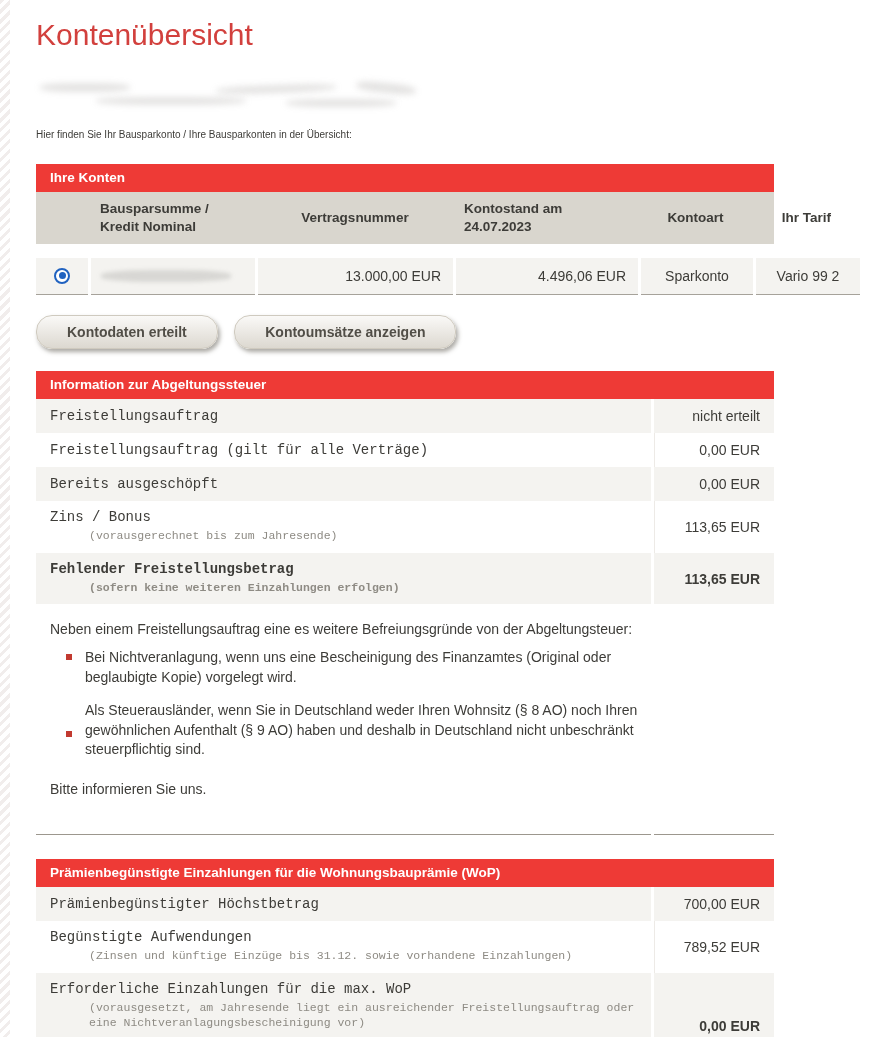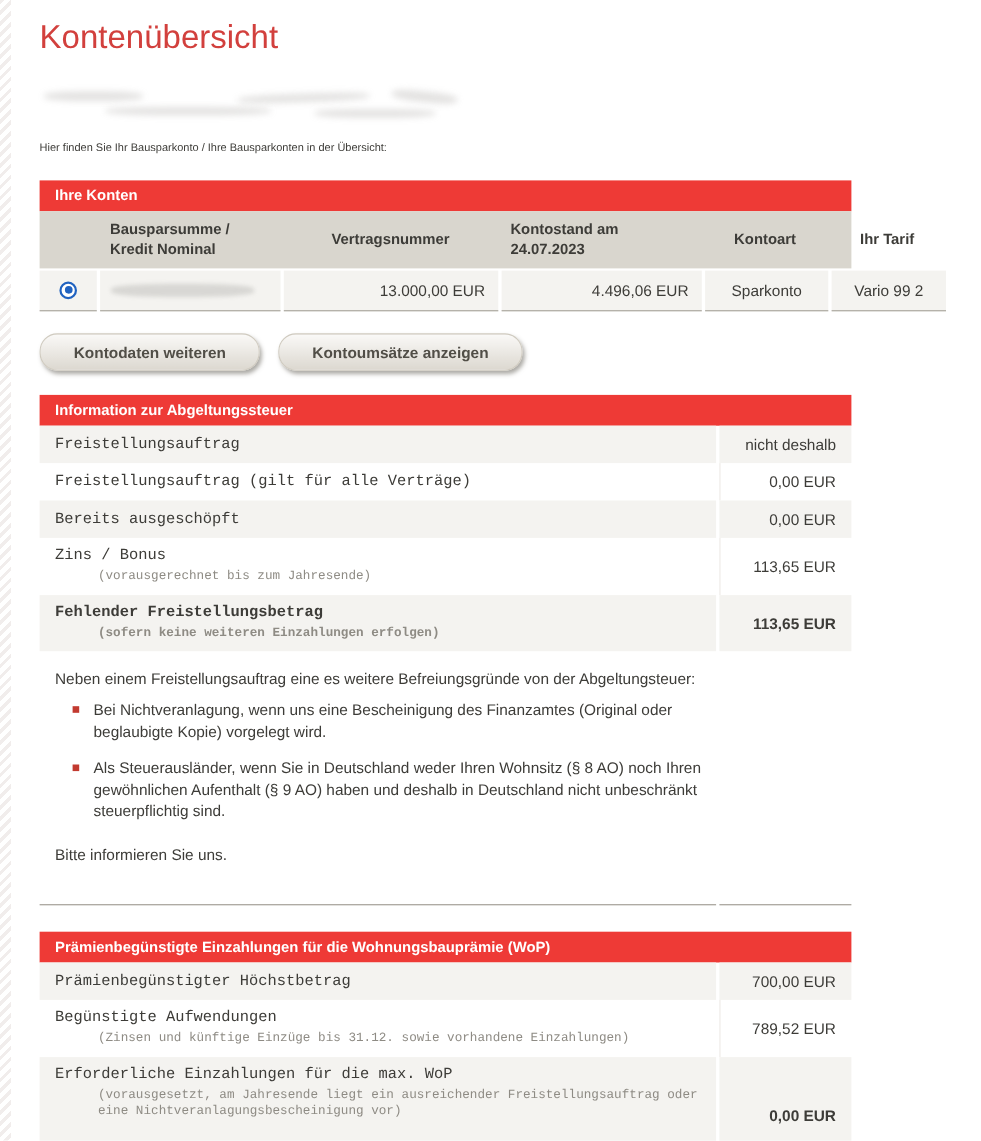--- a/index.html
+++ b/index.html
@@ -50,21 +50,21 @@
   .accounts{margin-top:24px;}
   .acct-head{
     display:grid;grid-template-columns:54px 166px 198px 184px 115px 107px;
     background:var(--header-gray);min-height:52px;align-items:center;
     font-weight:bold;font-size:13.5px;line-height:1.3;
   }
   .acct-head .c{padding:6px 10px;}
   .acct-head .c-center{text-align:center;}
   .acct-row{
     display:grid;grid-template-columns:52px 164px 195px 182px 112px 104px;
-    column-gap:3px;margin-top:2px;
+    column-gap:3px;margin-top:14px;
   }
   .acct-row .cell{
     background:var(--row-shade);border-bottom:1px solid #a6a29a;
     height:37px;display:flex;align-items:center;font-size:14px;padding:0 10px;
   }
   .acct-row .num{justify-content:flex-end;padding-right:12px;}
   .acct-row .ctr{justify-content:center;}
   .cell-radio{justify-content:center;}
   .radio{
     width:16px;height:16px;border:2px solid var(--radio-blue);border-radius:50%;
@@ -97,21 +97,21 @@
   .irow:not(.shade) .val{border-left:1px solid #edeae6;}
   .sub{font-size:11.5px;color:var(--sub-gray);margin-top:2px;line-height:1.35;margin-left:39px;}
   .irow.bold .lbl .main,.irow.bold .val{font-weight:bold;}
   .irow.bold .sub{font-weight:bold;}
   .irow .lbl.pad2{padding:7px 14px 9px;}
   
   .note{padding:16px 14px 18px;font-size:14px;line-height:1.4;}
   .note p{margin:0;}
   .note ul{list-style:none;margin:8px 0 0;padding:0 0 0 16px;}
   .note li{display:flex;gap:13px;margin-bottom:14px;}
-  .note li:last-child{margin-bottom:14px;}
+  .note li:last-child{margin-bottom:14px;align-items:center;}
   .note li span.txt{max-width:580px;display:block;}
   .sq{width:6px;height:6px;background:#c23a30;margin-top:6px;flex:none;}
   .note-footer{margin-top:20px !important;margin-bottom:16px !important;}
   .tbl-bottom{display:grid;grid-template-columns:1fr 120px;column-gap:3px;}
   .tbl-bottom > div{border-top:1px solid var(--border-gray);}
   
   .irow.last .lbl{border-bottom:1px solid var(--border-gray);padding-bottom:30px;}
   .irow.last .val{
     border-bottom:1px solid var(--border-gray);
     height:calc(100% + 18px);
@@ -156,30 +156,30 @@
         <span class="smudge-cell"></span>
       </div>
       <div class="cell num">13.000,00 EUR</div>
       <div class="cell num">4.496,06 EUR</div>
       <div class="cell ctr">Sparkonto</div>
       <div class="cell ctr">Vario 99 2</div>
     </div>
   </section>
 
   <div class="btn-row">
-    <button class="btn">Kontodaten weiteren</button>
+    <button class="btn">Kontodaten erteilt</button>
     <button class="btn">Kontoumsätze anzeigen</button>
   </div>
 
   <section class="tbl info">
     <div class="red-bar">Information zur Abgeltungssteuer</div>
 
     <div class="irow shade">
       <div class="lbl">Freistellungsauftrag</div>
-      <div class="val">nicht deshalb</div>
+      <div class="val">nicht erteilt</div>
     </div>
     <div class="irow">
       <div class="lbl">Freistellungsauftrag (gilt für alle Verträge)</div>
       <div class="val">0,00 EUR</div>
     </div>
     <div class="irow shade">
       <div class="lbl">Bereits ausgeschöpft</div>
       <div class="val">0,00 EUR</div>
     </div>
     <div class="irow">

